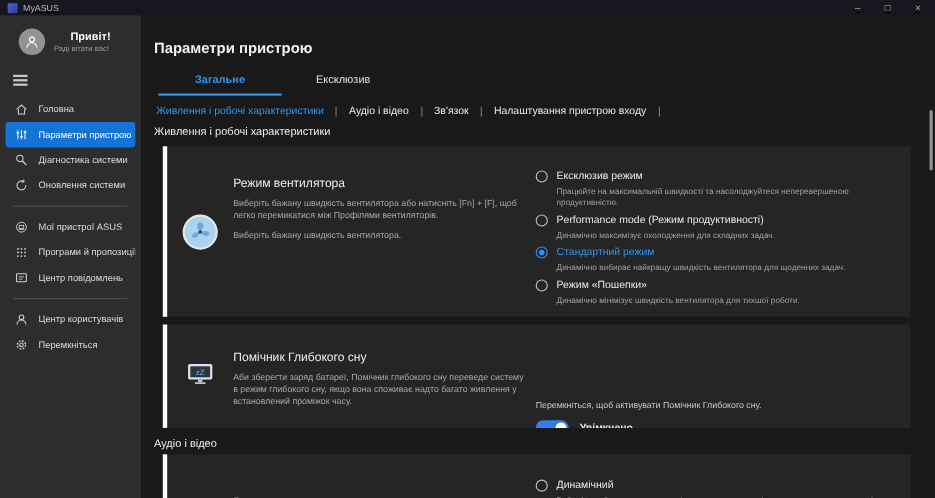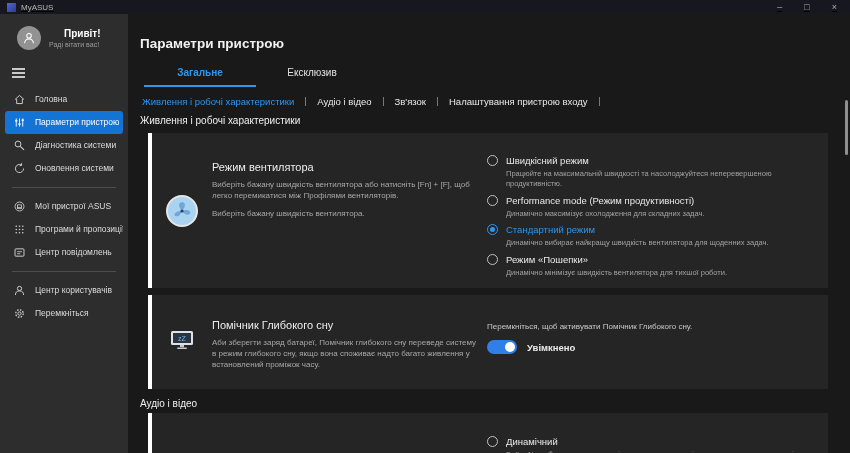--- a/index.html
+++ b/index.html
@@ -55,21 +55,21 @@
 
   .option { margin-bottom:6px; }
   .option-head { display:flex; align-items:center; gap:8px; }
   .radio { width:11px; height:11px; border-radius:50%; border:1.5px solid #c2c2c2; position:relative; flex-shrink:0; }
   .option.selected .radio { border-color:#2e96ee; }
   .option.selected .radio::after { content:""; position:absolute; inset:2px; border-radius:50%; background:#2e96ee; }
   .option-label { font-size:9.5px; color:#eaeaea; }
   .option.selected .option-label { color:#2e96ee; }
   .option-desc { font-size:7.5px; color:#a2a2a2; margin:3px 0 0 19px; line-height:1.3; }
 
-  .toggle-hint { font-size:8px; color:#c9c9c9; }
+  .toggle-hint { font-size:8px; color:#c9c9c9;margin-top:42px; }
   .toggle-row { display:flex; align-items:center; gap:10px; margin-top:9px;font-weight:bold; }
   .toggle { width:30px; height:14px; border-radius:7px; background:#2e7fe8; position:relative; }
   .toggle .knob { position:absolute; right:2px; top:2px; width:10px; height:10px; border-radius:50%; background:#fff; }
   .toggle-label { font-size:9.5px; color:#eaeaea; }
 
   .fan-badge { width:32px; height:32px; border-radius:50%; border:2px solid #e6e6e6; background:#a9d3f0; display:flex; align-items:center; justify-content:center; }
   .scrollbar { position:absolute; right:2px; top:100px; width:3px; height:55px; background:#8f8f8f; border-radius:2px; }
 </style>
 </head>
 <body>
@@ -244,21 +244,21 @@
         <div class="card-text pt28">
           <h3>Режим вентилятора</h3>
           <p>Виберіть бажану швидкість вентилятора або натисніть [Fn] + [F], щоб легко перемикатися між Профілями вентиляторів.</p>
           <p>Виберіть бажану швидкість вентилятора.</p>
         </div>
       </div>
       <div class="card-right pr22">
         <div class="option">
           <div class="option-head">
             <span class="radio"></span>
-            <span class="option-label">Швидкісний режим</span>
+            <span class="option-label">Ексклюзив режим</span>
           </div>
           <div class="option-desc">Працюйте на максимальній швидкості та насолоджуйтеся неперевершеною продуктивністю.</div>
         </div>
         <div class="option">
           <div class="option-head">
             <span class="radio"></span>
             <span class="option-label">Performance mode (Режим продуктивності)</span>
           </div>
           <div class="option-desc">Динамічно максимізує охолодження для складних задач.</div>
         </div>

